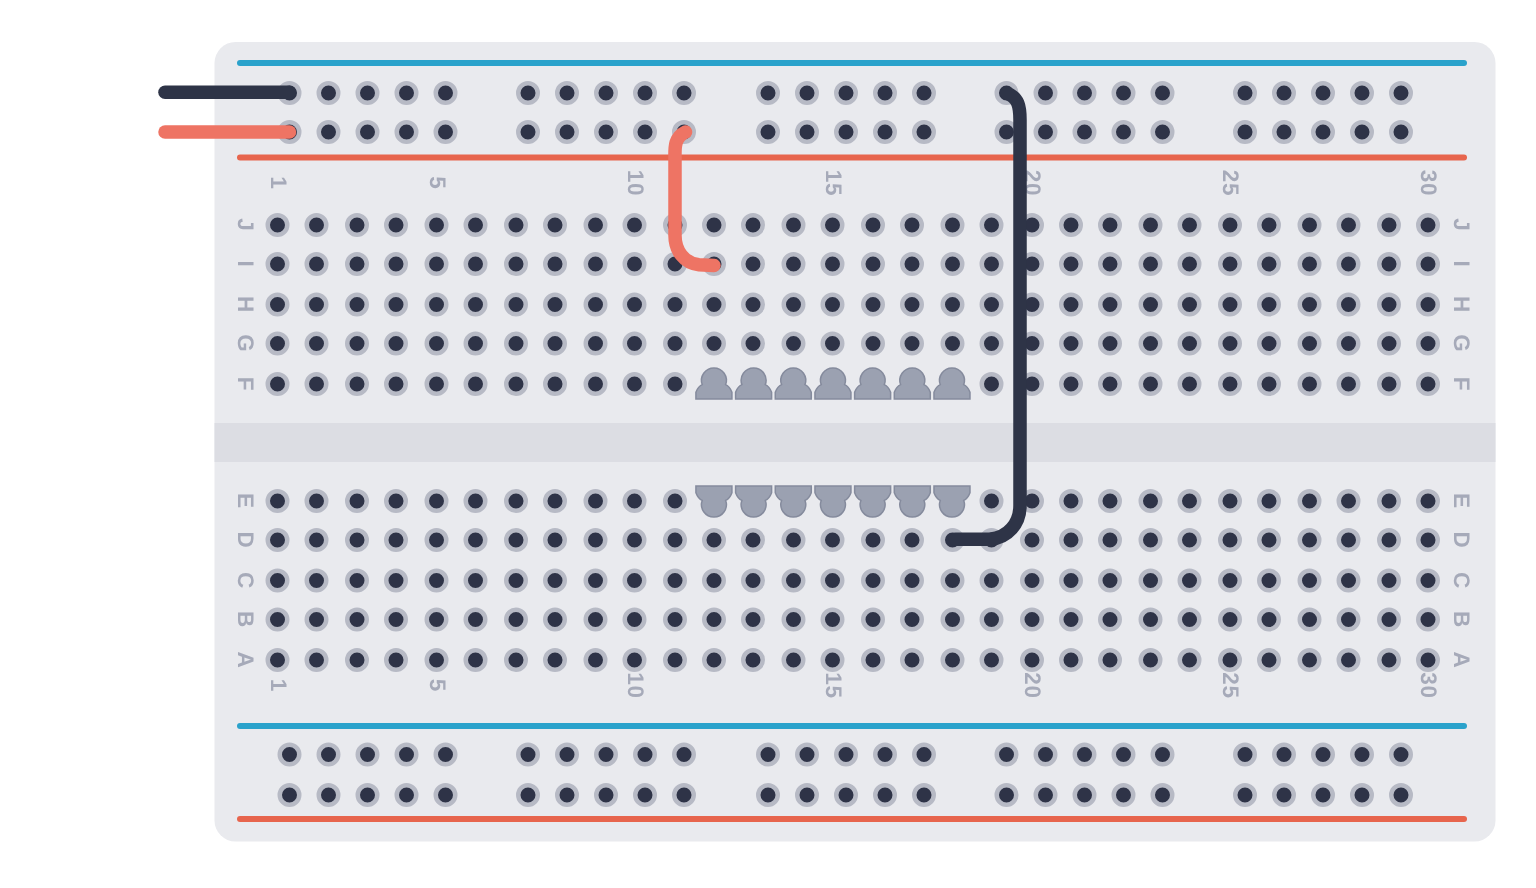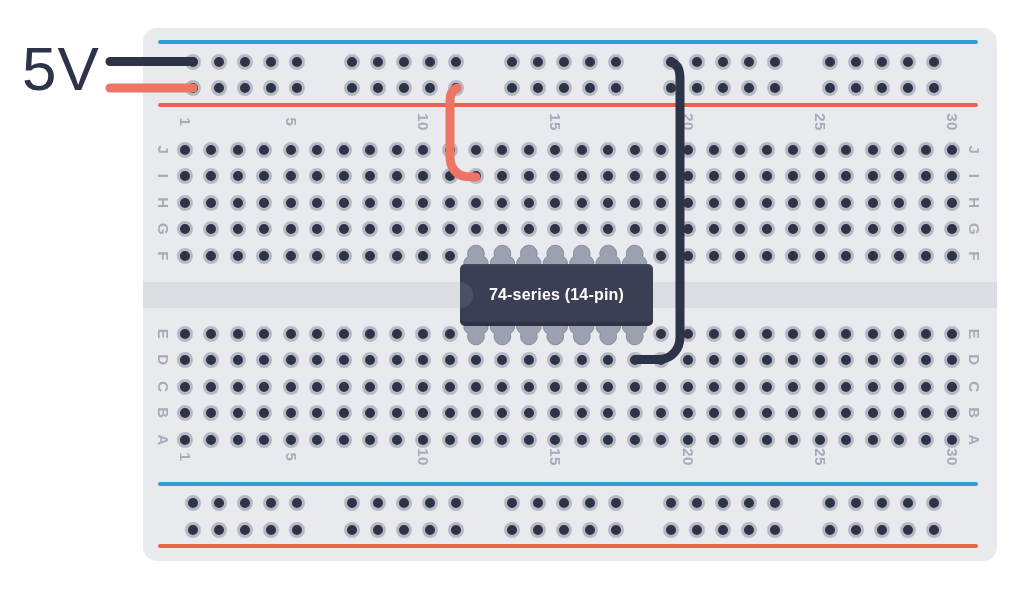--- a/index.html
+++ b/index.html
@@ -27,21 +27,20 @@
         border-radius:50%;transform:translateY(-50%);background:rgba(255,255,255,.09);}
   .chip-label{position:relative;color:var(--chiptext,#ffffff);font-size:16px;font-weight:bold;
         letter-spacing:.2px;}
   svg.layer{overflow:visible;}
 </style>
 </head>
 <body>
 
 <div class="stage">
 
-  <div class="power-label">5V</div>
 
   <div class="board">
     <div class="channel"></div>
     <div class="rail-line rail-blue" style="top:12px"></div>
     <div class="rail-line rail-red" style="top:75px"></div>
     <div class="rail-line rail-blue" style="top:454px"></div>
     <div class="rail-line rail-red" style="top:516px"></div>
   </div>
 
   <div class="layer" id="holes-layer">
@@ -505,23 +504,20 @@
       <path d="M 596.2 266 L 596.2 261.5 Q 597.7 257.5 600.4000000000001 256.4
                    A 8.3 8.3 0 1 1 616 256.4 Q 618.7 257.5 620.2 261.5 L 620.2 266 Z" fill="#9ba1b1" stroke="#858b9d" stroke-width="1"></path>
       <path d="M 596.2 324 L 596.2 328.5 Q 597.7 332.5 600.4000000000001 333.6
           A 8.3 8.3 0 1 0 616 333.6 Q 618.7 332.5 620.2 328.5 L 620.2 324 Z" fill="#9ba1b1" stroke="#858b9d" stroke-width="1"></path>
       <path d="M 622.65 266 L 622.65 261.5 Q 624.15 257.5 626.85 256.4
                    A 8.3 8.3 0 1 1 642.4499999999999 256.4 Q 645.15 257.5 646.65 261.5 L 646.65 266 Z" fill="#9ba1b1" stroke="#858b9d" stroke-width="1"></path>
       <path d="M 622.65 324 L 622.65 328.5 Q 624.15 332.5 626.85 333.6
           A 8.3 8.3 0 1 0 642.4499999999999 333.6 Q 645.15 332.5 646.65 328.5 L 646.65 324 Z" fill="#9ba1b1" stroke="#858b9d" stroke-width="1"></path>
     </svg>
 
-  <div class="chip-body">
-    <span class="chip-label">74-series (14-pin)</span>
-  </div>
 
   <svg class="layer" id="wires-svg" viewBox="0 0 1024 592">
       <path d="M 110 61.5 L 193 61.5" fill="none" stroke="#2e3447" stroke-width="9" stroke-linecap="round"></path>
       <path d="M 110 88 L 193 88" fill="none" stroke="#ee7464" stroke-width="9" stroke-linecap="round"></path>
       <path d="M 457 88 C 449 92 450 99 450 107 L 450 157 C 450 167 456 175.5 466 176.5 L 476 177" fill="none" stroke="#ee7464" stroke-width="9" stroke-linecap="round"></path>
       <path d="M 671 62 C 679 65 680 71 680 80 L 680 337 C 680 349 672 358.5 660 359.5 L 637 359.5" fill="none" stroke="#2e3447" stroke-width="9" stroke-linecap="round"></path>
     </svg>
 
 </div>
 

